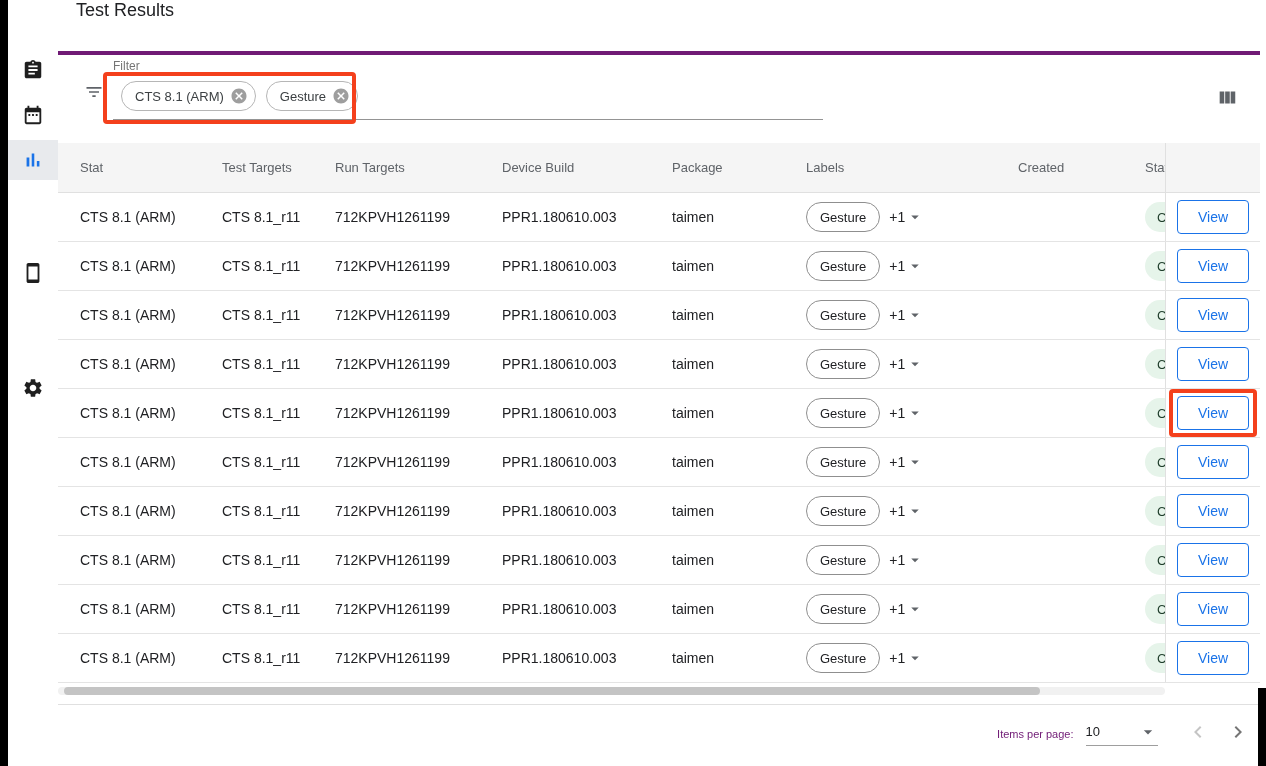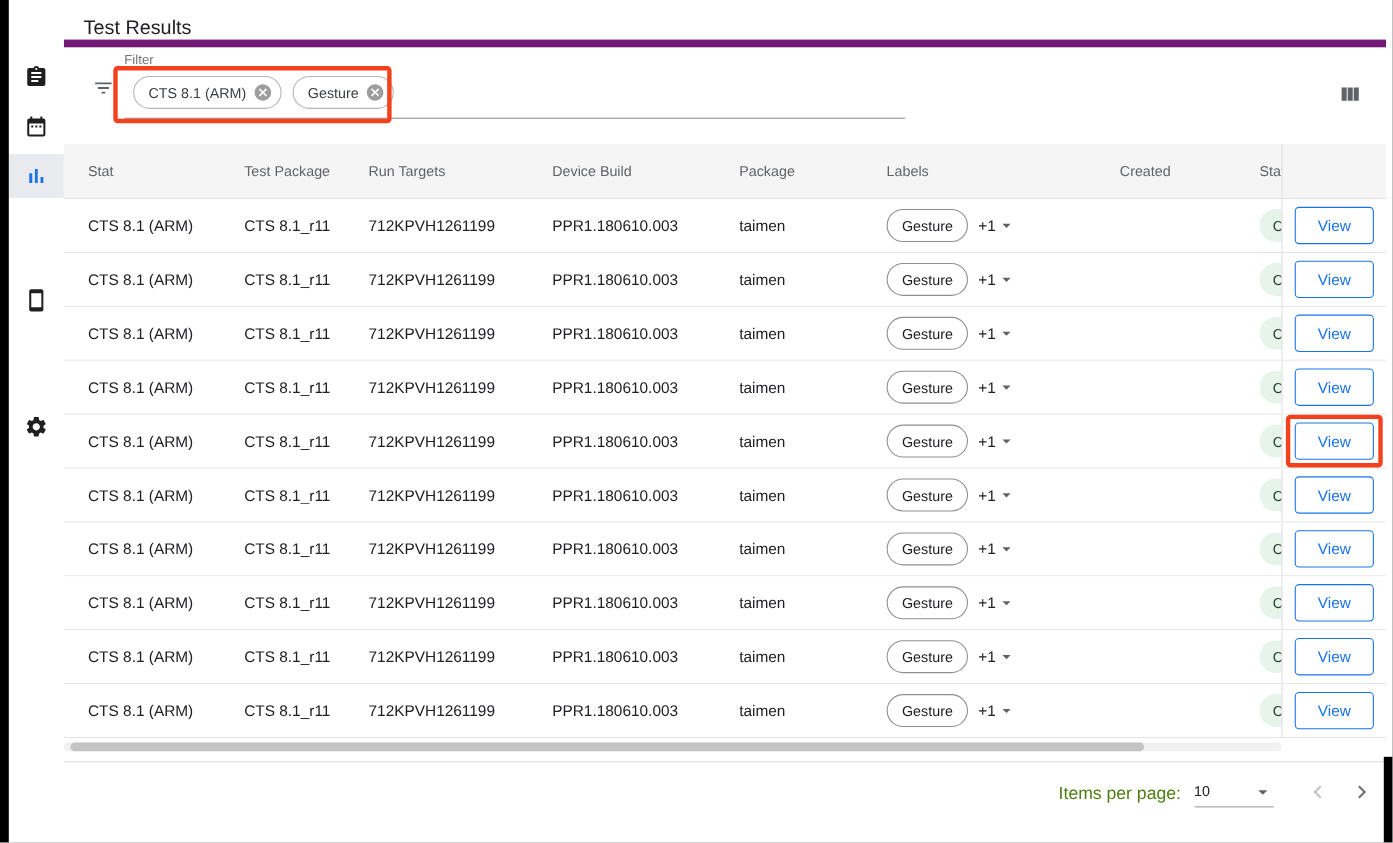--- a/index.html
+++ b/index.html
@@ -17,21 +17,21 @@
 
   
   .sidebar{position:absolute;left:8px;top:0;bottom:0;width:50px;background:#fff;z-index:10;}
   .side-item{position:absolute;left:0;width:50px;height:40px;display:flex;align-items:center;justify-content:center;color:#1f1f1f;cursor:pointer;background:transparent;border:none;}
   .side-item.active{background:#e8eaed;color:var(--blue);}
   .side-item svg{display:block;}
 
   
   .main{position:absolute;left:58px;top:0;width:1202px;height:766px;background:#fff;}
 
-  .topbar{height:43px;border-bottom:7px solid #701a75;display:flex;align-items:flex-end;padding-left:18px;}
+  .topbar{height:55px;border-bottom:4px solid #701a75;display:flex;align-items:flex-start;padding-left:18px;}
   .page-title{font-size:18px;font-weight:400;color:#202124;}
 
   
   .filter-row{position:relative;height:88px;}
   .filter-icon-btn{position:absolute;left:26px;top:27px;background:none;border:none;color:#5f6368;cursor:pointer;}
   .filter-field{position:absolute;left:55px;top:0;width:710px;height:65px;border-bottom:1px solid #949494;cursor:text;}
   .field-label{position:absolute;left:0;top:4px;font-size:12px;color:#757575;}
   .chips{position:absolute;left:8px;top:26px;display:flex;gap:10px;}
   .chip{display:flex;align-items:center;height:30px;padding:0 7px 0 13px;border:1px solid #b6b6b6;border-radius:16px;background:#fff;font-size:13px;color:#3c4043;cursor:default;}
   .chip .close{margin-left:6px;color:#9e9e9e;display:flex;cursor:pointer;}
@@ -59,21 +59,21 @@
   .view-wrap{position:relative;display:inline-flex;border-radius:12px;}
   .view-btn{width:72px;height:34px;background:#fff;border:1px solid var(--blue);border-radius:4px;color:var(--blue);font-size:14px;font-family:inherit;cursor:pointer;}
   .view-wrap.annotated::before{content:"";position:absolute;inset:-7px -8px;border:4px solid var(--red);border-radius:4px;pointer-events:none;z-index:5;}
 
   
   .hscroll{position:relative;margin-top:4px;margin-left:0;width:1107px;height:8px;background:#f1f1f1;border-radius:4px;}
   .hscroll .thumb{position:absolute;left:6px;top:0;width:976px;height:8px;background:#c4c4c4;border-radius:4px;cursor:grab;}
 
   
   .pagination{margin-top:9px;height:58px;border-top:1px solid #e0e0e0;display:flex;align-items:center;justify-content:flex-end;padding-right:10px;}
-  .pp-label{font-size:16px;color:#4d7c0f;}
+  .pp-label{font-size:11px;color:#701a75;}
   .pp-select{display:flex;align-items:center;margin-left:12px;padding-bottom:3px;border-bottom:1px solid #9e9e9e;cursor:pointer;gap:24px;}
   .pp-select .val{font-size:13px;color:#202124;}
   .pp-select .caret{color:#5f6368;display:flex;margin-left:14px;}
   .pg-btn{background:none;border:none;display:flex;align-items:center;cursor:pointer;}
   .pg-btn.prev{margin-left:28px;color:#c5c5c5;}
   .pg-btn.next{margin-left:16px;color:#757575;}
 </style>
 </head>
 <body>
 
@@ -161,21 +161,21 @@
           </svg>
       </button>
 
       <div class="annotation-filter"></div>
     </div>
 
     <div class="table">
       <div class="thead">
         <div class="row-main">
           <div class="hcell">Stat</div>
-          <div class="hcell">Test Package</div>
+          <div class="hcell">Test Targets</div>
           <div class="hcell">Run Targets</div>
           <div class="hcell">Device Build</div>
           <div class="hcell">Package</div>
           <div class="hcell">Labels</div>
           <div class="hcell">Created</div>
           <div class="hcell">Stat</div>
         </div>
         <div class="row-pin"></div>
       </div>
 

